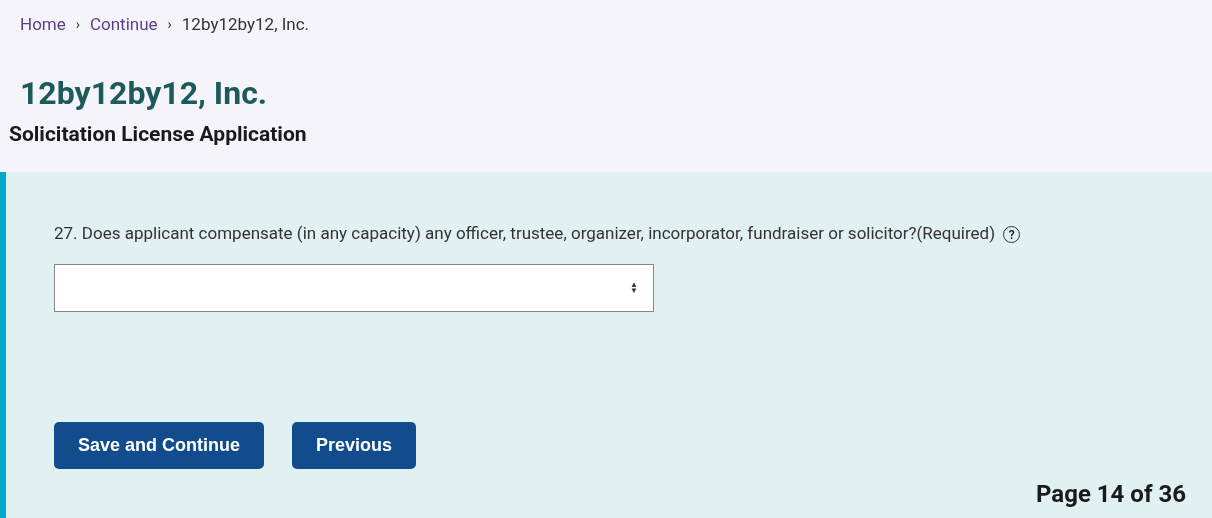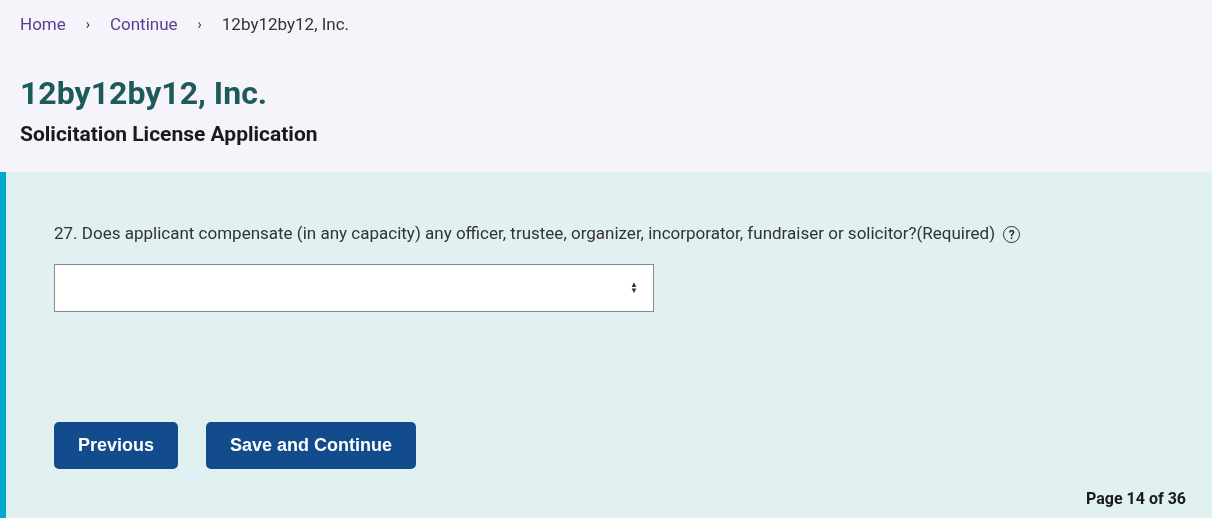--- a/index.html
+++ b/index.html
@@ -13,42 +13,42 @@
       color: #1a1a1a;
       width: 1212px;
       height: 518px;
       overflow: hidden;
     }
     .breadcrumb {
       padding: 14px 20px;
       font-size: 17px;
       display: flex;
       align-items: center;
-      gap: 20px;
+      gap: 10px;
     }
     .breadcrumb a {
       color: #5a3d8f;
       text-decoration: none;
     }
     .breadcrumb .chevron {
       color: #333;
       font-size: 14px;
     }
     .breadcrumb .current {
       color: #333;
     }
     .page-title {
       padding: 0 20px;
       margin-top: 26px;
       font-size: 32px;
       font-weight: 700;
       color: #1d5a5a;
     }
     .subtitle {
-      padding: 0 20px;
+      padding: 0 9px;
       margin-top: 10px;
       font-size: 21px;
       font-weight: 700;
       color: #1a1a1a;
     }
     .form-container {
       margin-top: 26px;
       background-color: #e1f0f0;
       border-left: 6px solid #00a9c9;
       padding: 48px 48px 50px 48px;
@@ -119,21 +119,21 @@
       padding: 13px 24px;
       font-size: 18px;
       font-weight: 700;
       border-radius: 5px;
       cursor: pointer;
     }
     .page-indicator {
       position: absolute;
       bottom: 16px;
       right: 26px;
-      font-size: 16px;
+      font-size: 24px;
       font-weight: 700;
       color: #1a1a1a;
     }
   </style>
 </head>
 <body>
 
 <nav class="breadcrumb">
   <a href="#">Home</a>
   <span class="chevron">›</span>
@@ -155,18 +155,18 @@
     <select class="select-input" value="">
       <option value=""></option>
     </select>
     <span class="select-caret">
       <span>▲</span>
       <span>▼</span>
     </span>
   </div>
 
   <div class="button-row">
+    <button class="btn">Save and Continue</button>
     <button class="btn">Previous</button>
-    <button class="btn">Save and Continue</button>
   </div>
 
   <div class="page-indicator">Page 14 of 36</div>
 </div>
 
 </body></html>

